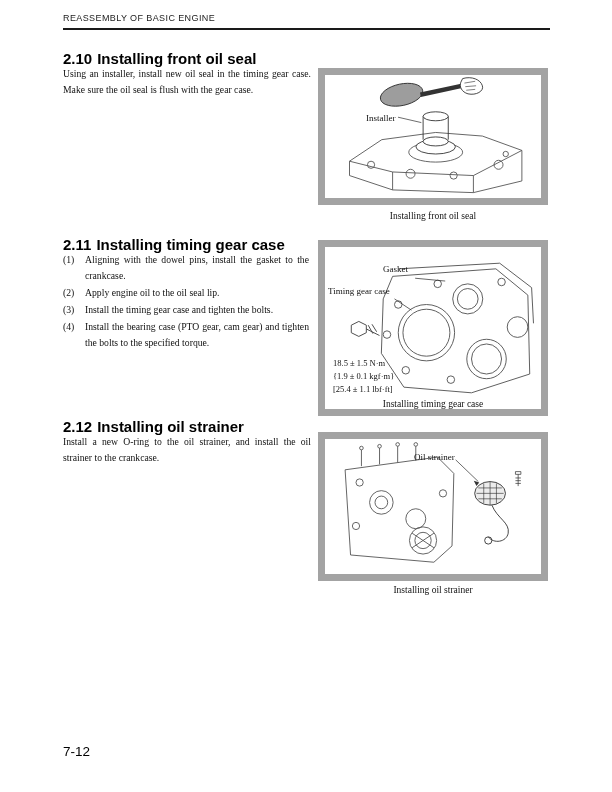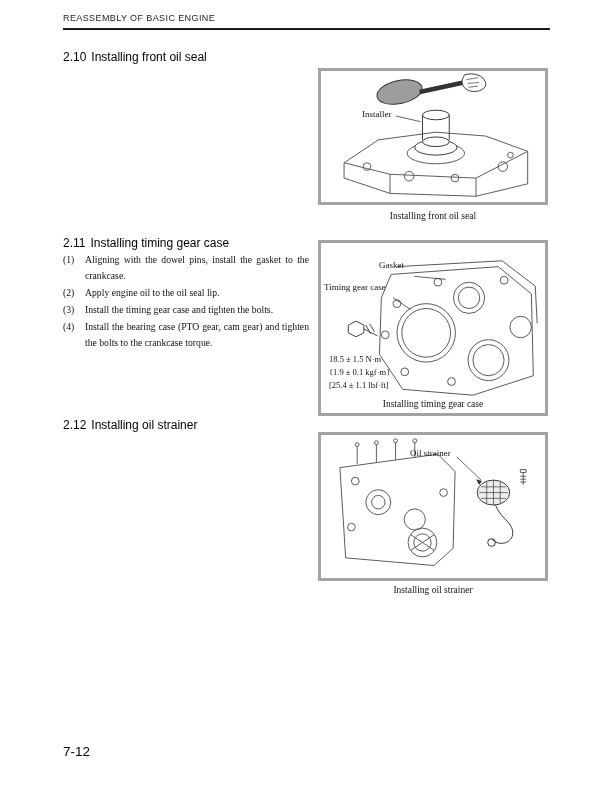--- a/index.html
+++ b/index.html
@@ -18,35 +18,35 @@
     font-family:"Liberation Sans", sans-serif;
     font-size:9px; letter-spacing:0.4px; color:#222;
   }
   .rule {
     position:absolute; left:63px; top:28px;
     width:487px; height:1.5px; background:#1a1a1a;
   }
   .sec-heading {
     position:absolute; left:63px;
     font-family:"Liberation Sans", sans-serif;
-    font-weight:normal; font-size:12px; color:#000;
+    font-weight:bold; font-size:15px; color:#000;
     white-space:nowrap;
   }
   .sec-heading .sec-num { margin-right:5px; }
   .body-text {
     position:absolute; left:63px; width:248px;
     font-size:9.7px; line-height:16px; text-align:justify; color:#111;
   }
   .steps { position:absolute; left:63px; width:246px; }
   .step { display:flex; margin-bottom:1px; }
   .step-marker { flex:0 0 22px; font-size:9.7px; line-height:16px; }
   .step-text { flex:1; font-size:9.7px; line-height:16px; text-align:justify; }
   .fig {
     position:absolute; left:318px; width:230px;
-    border:3px solid #a3a3a3; background:#fff;
+    border:7px solid #a3a3a3; background:#fff;
   }
   .fig svg { position:absolute; left:0; top:0; width:100%; height:100%; }
   .fig-label {
     position:absolute;
     font-size:9px; line-height:10px; color:#111;
     white-space:nowrap;
   }
   .torque { position:absolute; font-size:8.5px; line-height:13px; color:#111; }
   .caption {
     position:absolute; left:318px; width:230px;
@@ -62,20 +62,21 @@
 <body>
 
 <div class="page">
 
   <div class="header-title">REASSEMBLY OF BASIC ENGINE</div>
   <div class="rule"></div>
 
   <div class="sec-heading" style="top:50px">
     <span class="sec-num">2.10</span><span>Installing front oil seal</span>
   </div>
+  <div class="body-text" style="top:66px">Using an installer, install new oil seal in the timing gear case. Make sure the oil seal is flush with the gear case.</div>
 
   <div class="fig" style="top:68px;height:137px">
     <svg viewBox="0 0 230 137">
 
       <g stroke="#555" fill="none" stroke-width="1">
         <path d="M22,96 L58,72 L118,64 L170,68 L214,84 L214,118 L160,131 L70,128 L22,112 Z"></path>
         <path d="M22,96 L70,108 L160,112 L214,84"></path>
         <path d="M70,108 L70,128 M160,112 L160,131"></path>
         <circle cx="46" cy="100" r="4"></circle>
         <circle cx="90" cy="110" r="5"></circle>
@@ -116,21 +117,21 @@
     <div class="step">
       <span class="step-marker">(2)</span>
       <span class="step-text">Apply engine oil to the oil seal lip.</span>
     </div>
     <div class="step">
       <span class="step-marker">(3)</span>
       <span class="step-text">Install the timing gear case and tighten the bolts.</span>
     </div>
     <div class="step">
       <span class="step-marker">(4)</span>
-      <span class="step-text">Install the bearing case (PTO gear, cam gear) and tighten the bolts to the crankcase torque.</span>
+      <span class="step-text">Install the bearing case (PTO gear, cam gear) and tighten the bolts to the specified torque.</span>
     </div>
   </div>
 
   <div class="fig" style="top:240px;height:176px">
     <svg viewBox="0 0 230 154">
       <g stroke="#555" fill="none" stroke-width="1">
 
         <path d="M78,14 L186,8 L220,34 L222,72"></path>
 
         <path d="M72,22 L182,14 L216,42 L218,126 L156,146 L84,140 L60,104 L62,46 Z" stroke-linejoin="round"></path>
@@ -163,20 +164,21 @@
       <div>18.5 ± 1.5 N·m</div>
       <div>{1.9 ± 0.1 kgf·m}</div>
       <div>[25.4 ± 1.1 lbf·ft]</div>
     </div>
   </div>
   <div class="caption" style="top:399px">Installing timing gear case</div>
 
   <div class="sec-heading" style="top:418px">
     <span class="sec-num">2.12</span><span>Installing oil strainer</span>
   </div>
+  <div class="body-text" style="top:434px">Install a new O-ring to the oil strainer, and install the oil strainer to the crankcase.</div>
 
   <div class="fig" style="top:432px;height:149px">
     <svg viewBox="0 0 230 149">
       <g stroke="#555" fill="none" stroke-width="1">
 
         <path d="M18,34 L120,20 L138,38 L136,118 L116,136 L24,128 Z"></path>
         <path d="M36,30 L36,12 M56,28 L56,10 M76,26 L76,8 M96,24 L96,8"></path>
         <circle cx="36" cy="10" r="2"></circle>
           <circle cx="56" cy="8" r="2"></circle>
           <circle cx="76" cy="6" r="2"></circle>

